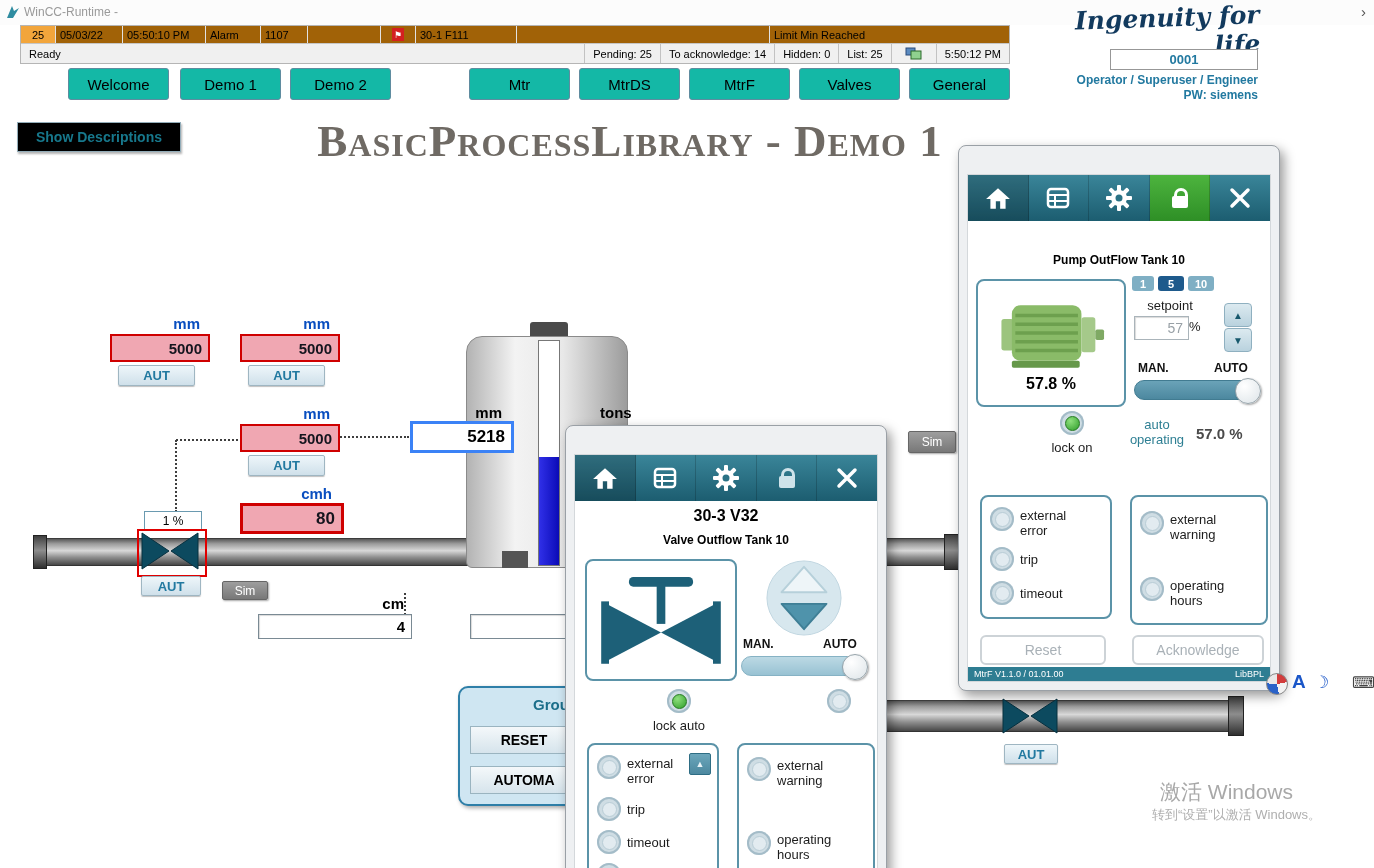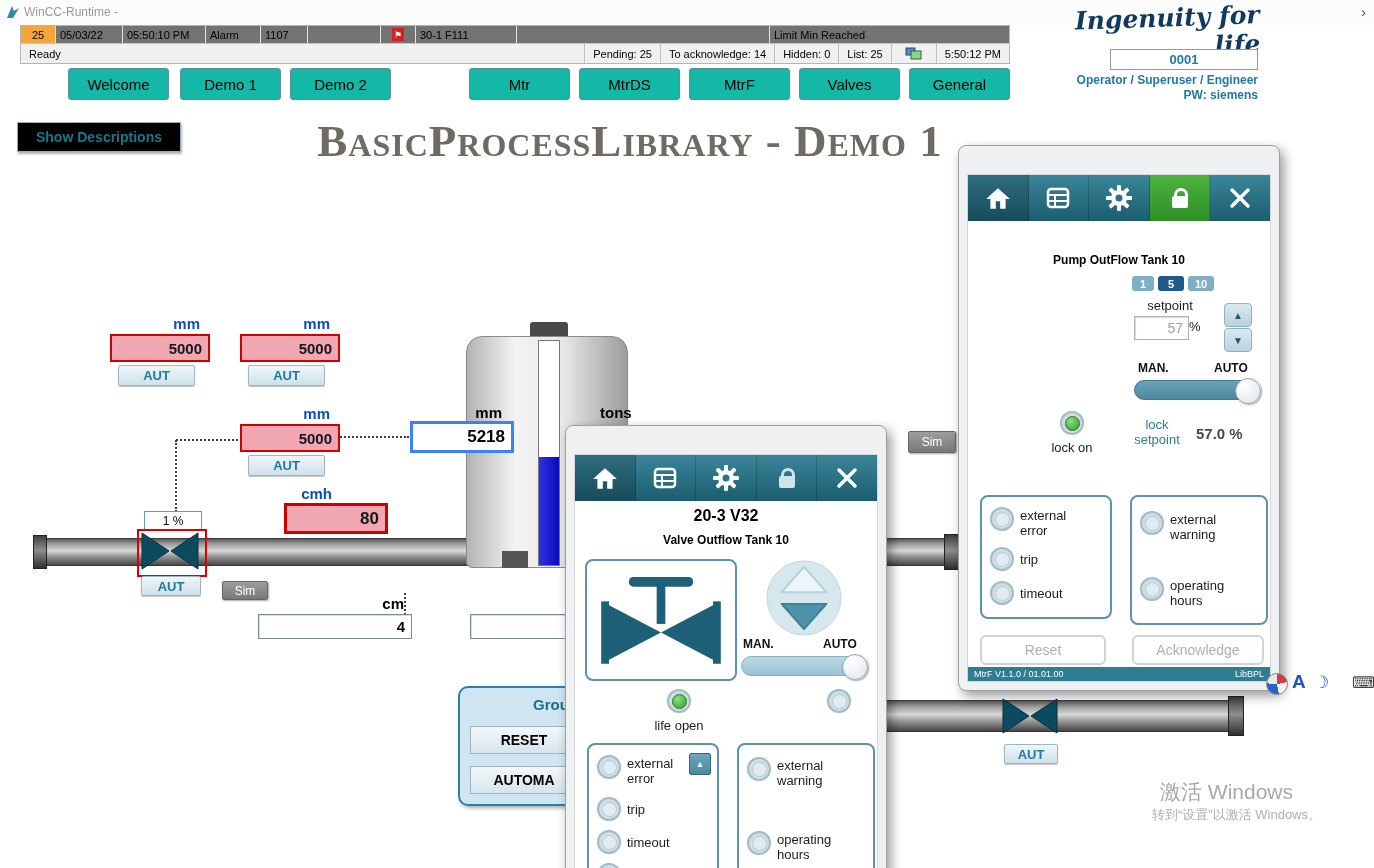--- a/index.html
+++ b/index.html
@@ -6,21 +6,21 @@
   .stage{position:relative;width:1374px;height:868px;background:#fff;overflow:hidden;
          font-family:"Liberation Sans",sans-serif;color:#000;}
   .abs{position:absolute;}
 
   
   .titlebar{position:absolute;left:0;top:0;right:0;height:25px;background:#fcfcfc;}
   .titlebar .wtitle{position:absolute;left:24px;top:5px;font-size:12px;color:#9a9a9a;}
   .titlebar .chev{position:absolute;right:8px;top:3px;font-size:15px;color:#555;}
 
   
-  .alarm{position:absolute;left:20px;top:25px;width:988px;height:37px;border:1px solid #b5b5b5;background:#737373;font-size:11px;}
+  .alarm{position:absolute;left:20px;top:25px;width:988px;height:37px;border:1px solid #b5b5b5;background:#a16207;font-size:11px;}
   .arow1{display:flex;height:17px;align-items:center;}
   .ac{height:100%;display:flex;align-items:center;padding:0 4px;border-right:1px solid #e2e2e2;white-space:nowrap;overflow:hidden;}
   .arow2{display:flex;height:19px;align-items:center;background:#f0f0f0;border-top:1px solid #c6c6c6;}
   .sc{height:100%;display:flex;align-items:center;padding:0 8px;border-left:1px solid #c2c2c2;white-space:nowrap;}
   .flagbox{width:12px;height:13px;background:#d42020;color:#fff;font-size:9px;display:flex;align-items:center;justify-content:center;}
 
   
   .slogan{position:absolute;left:1040px;top:4px;width:220px;text-align:right;
           font-family:"DejaVu Serif",serif;font-style:italic;font-weight:bold;font-size:25px;color:#123a5e;transform:rotate(-2deg);}
   .station{position:absolute;left:1110px;top:49px;width:146px;height:19px;background:#fff;border:1px solid #979797;
@@ -42,21 +42,21 @@
   .pipe{position:absolute;background:linear-gradient(180deg,#585858 0%,#9a9a9a 18%,#d8d8d8 45%,#8f8f8f 70%,#474747 100%);
         border-top:1px solid #3c3c3c;border-bottom:1px solid #333;}
   .cap{position:absolute;background:linear-gradient(180deg,#3f3f3f,#8d8d8d 45%,#2f2f2f);border:1px solid #222;}
   .doth{position:absolute;border-top:2px dotted #3e3e3e;}
   .dotv{position:absolute;border-left:2px dotted #3e3e3e;}
 
   .unit-blue{position:absolute;color:#0a4fc0;font-weight:bold;font-size:15px;text-align:right;}
   .unit-black{position:absolute;color:#000;font-weight:bold;font-size:15px;text-align:right;}
   .pinkbox{position:absolute;background:#f0a7b2;border:2px solid #cf0000;color:#15151e;font-weight:bold;font-size:15px;
            display:flex;align-items:center;justify-content:flex-end;padding-right:6px;}
-  .pinkbox.big{border-width:3px;font-size:17px;margin-left:44px;}
+  .pinkbox.big{border-width:3px;font-size:17px;}
   .alarmframe{position:absolute;background:#fff;border:3px solid #3b82f6;color:#000;font-weight:bold;font-size:17px;
               display:flex;align-items:center;justify-content:flex-end;padding-right:6px;}
   .autbtn{position:absolute;background:linear-gradient(#eef6fa,#cfe0ea);border:1px solid #9fb6c2;color:#2279a0;
           font-weight:bold;font-size:13px;display:flex;align-items:center;justify-content:center;border-radius:2px;
           box-shadow:0 1px 1px rgba(0,0,0,.25);}
   .simbtn{position:absolute;background:linear-gradient(#9e9e9e,#787878);color:#fff;font-size:12px;border:1px solid #666;
           border-radius:2px;display:flex;align-items:center;justify-content:center;box-shadow:1px 1px 2px rgba(0,0,0,.35);}
   .whitebox{position:absolute;background:#fff;border:1px solid #7a8a94;box-shadow:inset 1px 1px 1px rgba(0,0,0,.15);
             display:flex;align-items:center;justify-content:flex-end;padding-right:6px;font-size:15px;font-weight:bold;}
   .pctbox{position:absolute;background:#fff;border:1px solid #6a9ab0;font-size:12px;display:flex;align-items:center;justify-content:center;}
@@ -279,21 +279,21 @@
         </div>
         <div class="tile" style="color:#cfe3ea;">
             <span class="lockicon"></span>
           </div>
         <div class="tile">
           <svg width="24" height="24" viewBox="0 0 24 24">
               <path d="M4 4 L20 20 M20 4 L4 20" stroke="#fff" stroke-width="3.5" stroke-linecap="round"></path>
             </svg>
         </div>
       </div>
-      <div class="fp-title" style="top:52px;font-size:16px;">20-3 V32</div>
+      <div class="fp-title" style="top:52px;font-size:16px;">30-3 V32</div>
       <div class="fp-title" style="top:78px;font-size:12px;">Valve Outflow Tank 10</div>
 
       <div class="panelbox" style="left:10px;top:104px;width:148px;height:118px;">
         <svg width="130" height="100" viewBox="0 0 150 115">
           <g fill="#1d6078">
             <rect x="38" y="8" width="74" height="11" rx="5"></rect>
             <rect x="70" y="14" width="10" height="48"></rect>
             <path d="M14,40 L14,104 L75,72 Z"></path>
             <path d="M136,40 L136,104 L75,72 Z"></path>
             <rect x="6" y="36" width="9" height="72"></rect>
@@ -310,21 +310,21 @@
 
       <div class="modelabel" style="left:168px;top:182px;">MAN.</div>
       <div class="modelabel" style="left:248px;top:182px;">AUTO</div>
       <div class="track track-light" style="left:166px;top:201px;width:122px;">
         <div class="knob"></div>
       </div>
 
       <div class="led on" style="left:92px;top:234px;">
           <i></i>
         </div>
-      <div class="ilabel" style="left:52px;top:264px;width:104px;text-align:center;">life open</div>
+      <div class="ilabel" style="left:52px;top:264px;width:104px;text-align:center;">lock auto</div>
       <div class="led" style="left:252px;top:234px;">
           <i></i>
         </div>
       <div class="ilabel" style="left:212px;top:264px;width:104px;text-align:center;margin-top:40px;">auto cmd.</div>
 
       <div class="gbox" style="left:12px;top:288px;width:128px;height:176px;">
         <div class="led" style="left:8px;top:10px;">
             <i></i>
           </div>
         <div class="ilabel" style="left:38px;top:12px;width:52px;">external error</div>
@@ -387,20 +387,37 @@
             <span class="lockicon"></span>
           </div>
         <div class="tile">
           <svg width="24" height="24" viewBox="0 0 24 24">
               <path d="M4 4 L20 20 M20 4 L4 20" stroke="#fff" stroke-width="3.5" stroke-linecap="round"></path>
             </svg>
         </div>
       </div>
       <div class="fp-title" style="top:78px;font-size:12px;">Pump OutFlow Tank 10</div>
 
+      <div class="panelbox" style="left:8px;top:104px;width:146px;height:124px;flex-direction:column;">
+        <svg width="118" height="80" viewBox="0 0 130 92">
+          <rect x="20" y="78" width="78" height="8" rx="2" fill="#66984a"></rect>
+          <rect x="8" y="30" width="14" height="36" rx="3" fill="#9cc47e"></rect>
+          <rect x="20" y="14" width="80" height="64" rx="10" fill="#8abb68"></rect>
+          <g stroke="#6da04e" stroke-width="4">
+            <line x1="24" y1="26" x2="96" y2="26"></line>
+              <line x1="24" y1="36" x2="96" y2="36"></line>
+            <line x1="24" y1="46" x2="96" y2="46"></line>
+              <line x1="24" y1="56" x2="96" y2="56"></line>
+            <line x1="24" y1="66" x2="96" y2="66"></line>
+          </g>
+          <rect x="100" y="28" width="16" height="40" rx="3" fill="#a5c98a"></rect>
+          <rect x="116" y="42" width="10" height="12" rx="2" fill="#7fa964"></rect>
+        </svg>
+        <div style="font-size:16px;font-weight:bold;margin-top:2px;">57.8 %</div>
+      </div>
 
       <div class="tab tab-light" style="left:164px;top:101px;width:22px;">1</div>
       <div class="tab tab-dark" style="left:190px;top:101px;width:26px;">5</div>
       <div class="tab tab-light" style="left:220px;top:101px;width:26px;">10</div>
 
       <div class="ilabel" style="left:152px;top:124px;width:100px;text-align:center;">setpoint</div>
       <div class="fpinput" style="left:166px;top:141px;width:48px;height:22px;">57</div>
       <div class="ilabel" style="left:221px;top:145px;">%</div>
       <div class="spin" style="left:256px;top:128px;">▲</div>
       <div class="spin" style="left:256px;top:153px;">▼</div>
@@ -408,21 +425,21 @@
       <div class="modelabel" style="left:170px;top:186px;">MAN.</div>
       <div class="modelabel" style="left:246px;top:186px;">AUTO</div>
       <div class="track track-dark" style="left:166px;top:205px;width:122px;">
         <div class="knob"></div>
       </div>
 
       <div class="led on" style="left:92px;top:236px;">
           <i></i>
         </div>
       <div class="ilabel" style="left:52px;top:266px;width:104px;text-align:center;">lock on</div>
-      <div class="ilabel" style="left:158px;top:243px;width:62px;text-align:center;color:#2e7f93;">lock setpoint</div>
+      <div class="ilabel" style="left:158px;top:243px;width:62px;text-align:center;color:#2e7f93;">auto operating</div>
       <div class="abs" style="left:228px;top:250px;font-size:15px;font-weight:bold;color:#4a4a4a;">57.0 %</div>
 
       <div class="gbox" style="left:12px;top:320px;width:128px;height:120px;">
         <div class="led" style="left:8px;top:10px;">
             <i></i>
           </div>
         <div class="ilabel" style="left:38px;top:12px;width:60px;">external error</div>
         <div class="led" style="left:8px;top:50px;">
             <i></i>
           </div>

